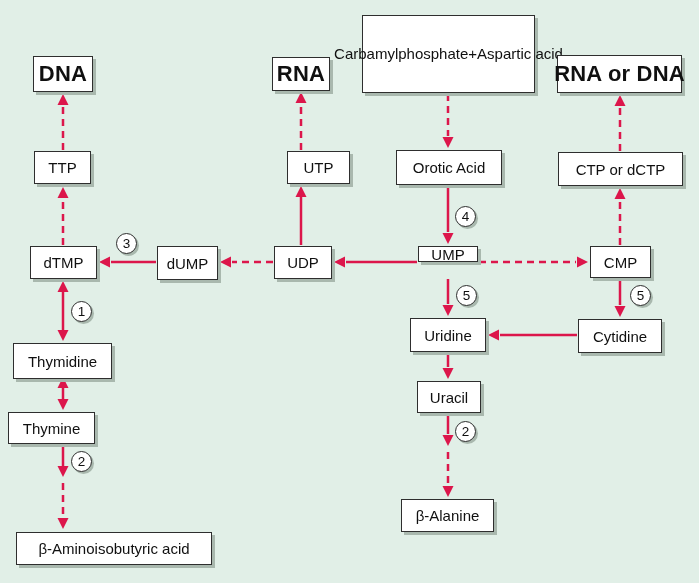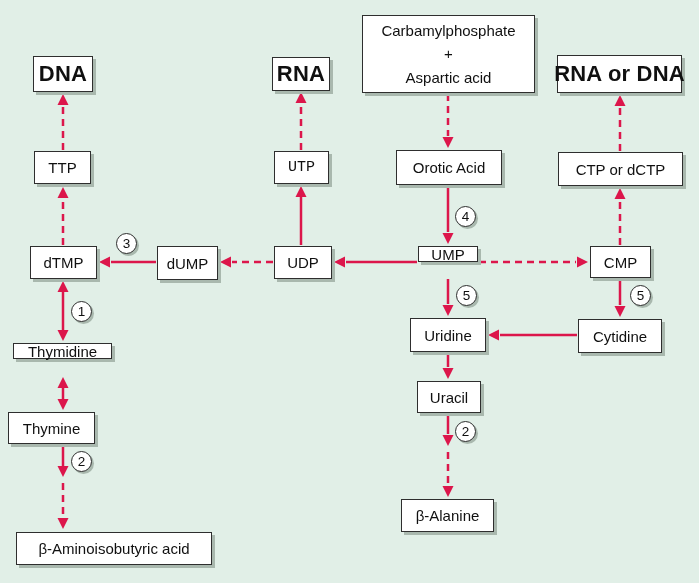--- a/index.html
+++ b/index.html
@@ -17,21 +17,21 @@
   .node{
     position:absolute;
     background:#ffffff;
     border:1.6px solid var(--color-box-border,#2e2e2e);
     box-shadow:3px 3px 0 var(--color-box-shadow,#a9b8ae);
     display:flex;align-items:center;justify-content:center;
     font-size:15px;color:#101010;text-align:center;
     box-sizing:border-box;white-space:nowrap;
   }
   .node.bold{font-weight:bold;font-size:22px;letter-spacing:.2px;}
-  .node.multiline{flex-direction:column;line-height:1.55;white-space:nowrap;}
+  .node.multiline{flex-direction:row;line-height:1.55;white-space:nowrap;}
   .badge{
     position:absolute;
     width:21px;height:21px;border-radius:50%;
     background:#ffffff;
     border:1.5px solid var(--color-box-border,#2e2e2e);
     box-shadow:2px 2px 0 var(--color-box-shadow,#a9b8ae);
     display:flex;align-items:center;justify-content:center;
     font-size:13.5px;color:#101010;box-sizing:border-box;
   }
 </style>
@@ -137,31 +137,31 @@
   <div class="node bold" style="left:33px;top:56px;width:60px;height:36px;">DNA</div>
   <div class="node bold" style="left:272px;top:57px;width:58px;height:34px;">RNA</div>
   <div class="node multiline" style="left:362px;top:15px;width:173px;height:78px;">
     <span>Carbamylphosphate</span>
     <span>+</span>
     <span>Aspartic acid</span>
   </div>
   <div class="node bold" style="left:557px;top:55px;width:125px;height:38px;">RNA or DNA</div>
 
   <div class="node" style="left:34px;top:151px;width:57px;height:33px;">TTP</div>
-  <div class="node" style="left:274px;top:151px;width:55px;height:33px;font-family:Liberation Mono, monospace;">UTP</div>
+  <div class="node" style="left:287px;top:151px;width:63px;height:33px;">UTP</div>
   <div class="node" style="left:396px;top:150px;width:106px;height:35px;">Orotic Acid</div>
   <div class="node" style="left:558px;top:152px;width:125px;height:34px;">CTP or dCTP</div>
 
   <div class="node" style="left:157px;top:246px;width:61px;height:34px;">dUMP</div>
   <div class="node" style="left:30px;top:246px;width:67px;height:33px;">dTMP</div>
   <div class="node" style="left:274px;top:246px;width:58px;height:33px;">UDP</div>
   <div class="node" style="left:418px;top:246px;width:60px;height:16px;">UMP</div>
   <div class="node" style="left:590px;top:246px;width:61px;height:32px;">CMP</div>
 
-  <div class="node" style="left:13px;top:343px;width:99px;height:16px;">Thymidine</div>
+  <div class="node" style="left:13px;top:343px;width:99px;height:36px;">Thymidine</div>
   <div class="node" style="left:410px;top:318px;width:76px;height:34px;text-align:right;">Uridine</div>
   <div class="node" style="left:578px;top:319px;width:84px;height:34px;">Cytidine</div>
 
   <div class="node" style="left:8px;top:412px;width:87px;height:32px;">Thymine</div>
   <div class="node" style="left:417px;top:381px;width:64px;height:32px;">Uracil</div>
 
   <div class="node" style="left:401px;top:499px;width:93px;height:33px;">β-Alanine</div>
   <div class="node" style="left:16px;top:532px;width:196px;height:33px;">β-Aminoisobutyric acid</div>
 
   <div class="badge" style="left:71px;top:301px;">1</div>

